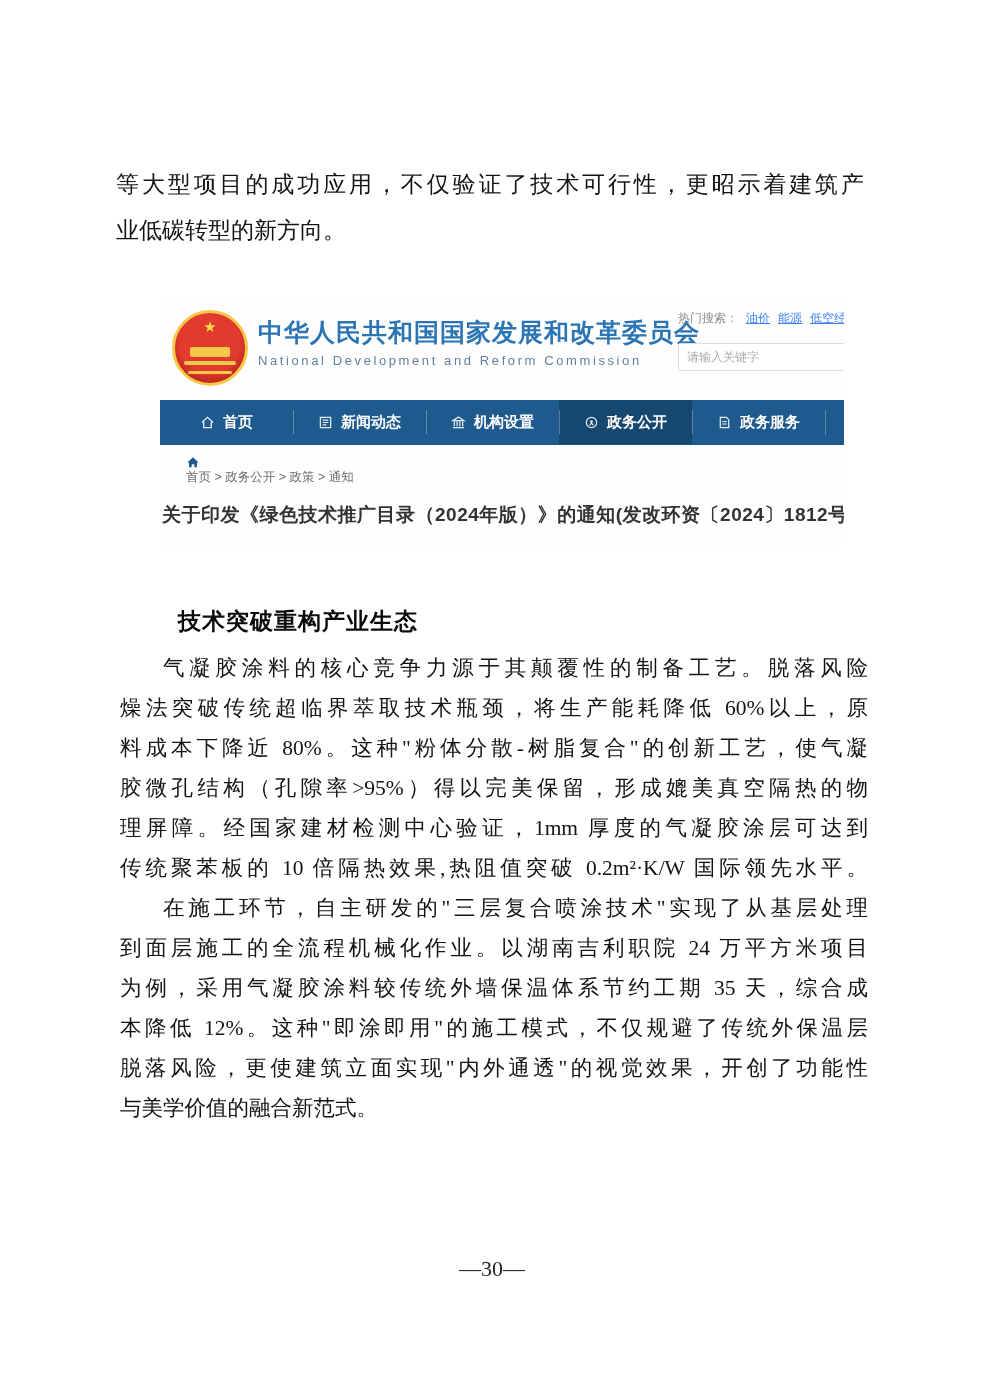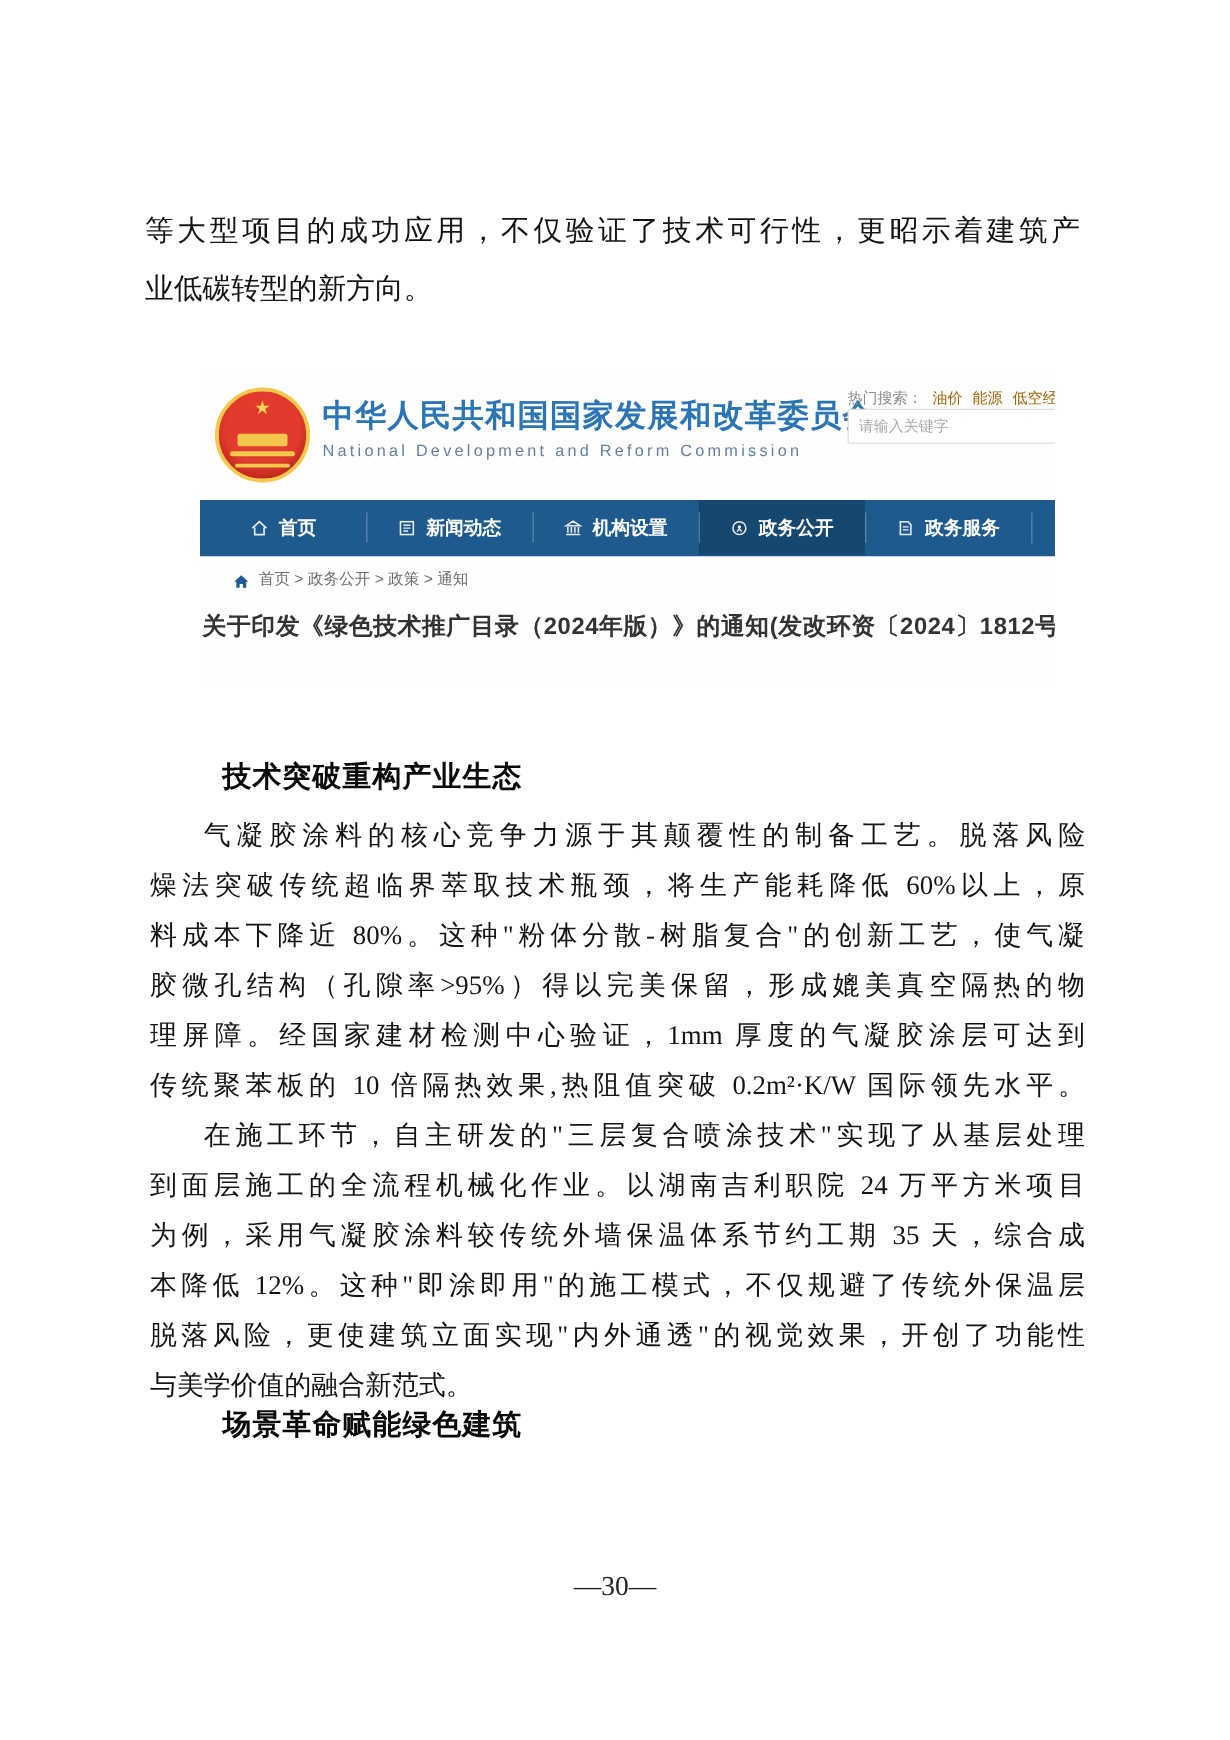--- a/index.html
+++ b/index.html
@@ -66,23 +66,23 @@
   .emblem .star { position: absolute; left: 50%; top: 6px; transform: translateX(-50%); color: #ffd34d; font-size: 15px; line-height: 15px; }
   .emblem .gate { position: absolute; left: 50%; top: 34px; transform: translateX(-50%); width: 40px; height: 10px; background: #f5c84c; border-radius: 2px; }
   .emblem .gate2 { position: absolute; left: 50%; top: 48px; transform: translateX(-50%); width: 52px; height: 4px; background: #f5c84c; border-radius: 2px; }
   .emblem .gate3 { position: absolute; left: 50%; top: 58px; transform: translateX(-50%); width: 44px; height: 3px; background: #f5c84c; border-radius: 2px; }
   .site-names { position: absolute; left: 98px; top: 18px; white-space: nowrap; }
   .site-cn { font-size: 25px; font-weight: bold; color: #2c75b5; letter-spacing: 1px; }
   .site-en { font-size: 13px; color: #63809e; letter-spacing: 2.6px; margin-top: 4px; }
   .head-right { position: absolute; left: 518px; top: 12px; width: 200px; }
   .hot-search { font-size: 12px; color: #8d8d8d; white-space: nowrap; }
   .hot-search span { margin-right: 8px; margin-top: 28px; }
-  .hot-search .hs-item { color: #a16207; cursor: pointer; }
+  .hot-search .hs-item { color: #3b82f6; cursor: pointer; text-decoration: underline; }
   .search-box {
-    margin-top: 0; width: 190px; height: 28px;
+    margin-top: 16px; width: 190px; height: 28px;
     border: 1px solid #ddd; background: #fff; border-radius: 2px;
     display: flex; align-items: center; padding-left: 8px;
   }
   .search-box input {
     border: none; outline: none; width: 150px;
     font-size: 12px; color: #333; background: transparent;
     font-family: "Liberation Sans", sans-serif;
   }
   .search-box input::placeholder { color: #aaa; }
 
@@ -103,22 +103,22 @@
   .nav-item.active { background: #15476f; }
   .nav-item .nicon { margin-right: 8px; display: inline-flex; opacity: 0.9; }
   .nav-tail { flex: 1; position: relative; }
   .nav-tail::before {
     content: ""; position: absolute; left: 0; top: 10px; bottom: 10px;
     width: 1px; background: rgba(255,255,255,0.28);
   }
 
   .breadcrumb-row {
     position: relative; margin-top: 10px; padding-left: 26px;
-    display: flex; align-items: flex-end;
-    font-size: 12.5px; color: #6c6c6c;
+    display: flex; align-items: flex-start;
+    font-size: 12.5px; color: #6c6c6c; flex-direction: column;
   }
   .breadcrumb-row .bicon { margin-right: 7px; display: inline-flex; }
   .notice-title {
     margin-top: 16px; padding: 0 2px;
     font-size: 19px; font-weight: bold; color: #333;
     letter-spacing: 0.5px; white-space: nowrap;
   }
 </style>
 </head>
 <body>
@@ -226,17 +226,16 @@
 
   <div class="body-text para2">
     <div class="jline" style="text-indent:2em">在施工环节，自主研发的"三层复合喷涂技术"实现了从基层处理</div>
     <div class="jline">到面层施工的全流程机械化作业。以湖南吉利职院 24 万平方米项目</div>
     <div class="jline">为例，采用气凝胶涂料较传统外墙保温体系节约工期 35 天，综合成</div>
     <div class="jline">本降低 12%。这种"即涂即用"的施工模式，不仅规避了传统外保温层</div>
     <div class="jline">脱落风险，更使建筑立面实现"内外通透"的视觉效果，开创了功能性</div>
     <div>与美学价值的融合新范式。</div>
   </div>
 
-  <div class="doc-heading heading2">场景革命赋能绿色建筑</div>
 
   <div class="page-number">—30—</div>
 
 </div>
 
 </body></html>

